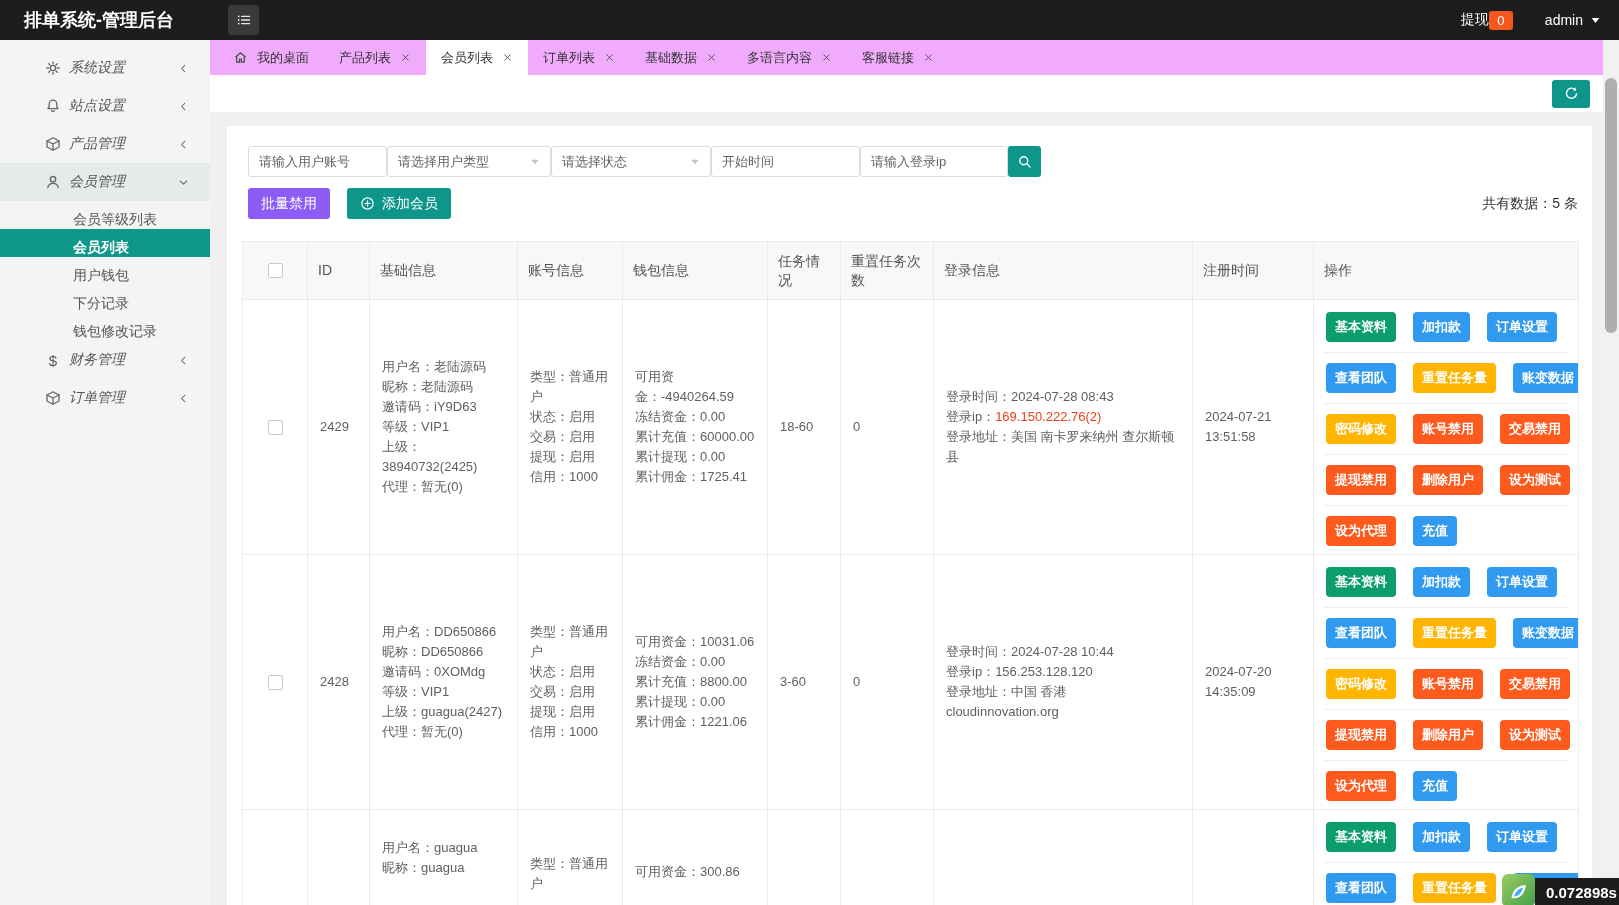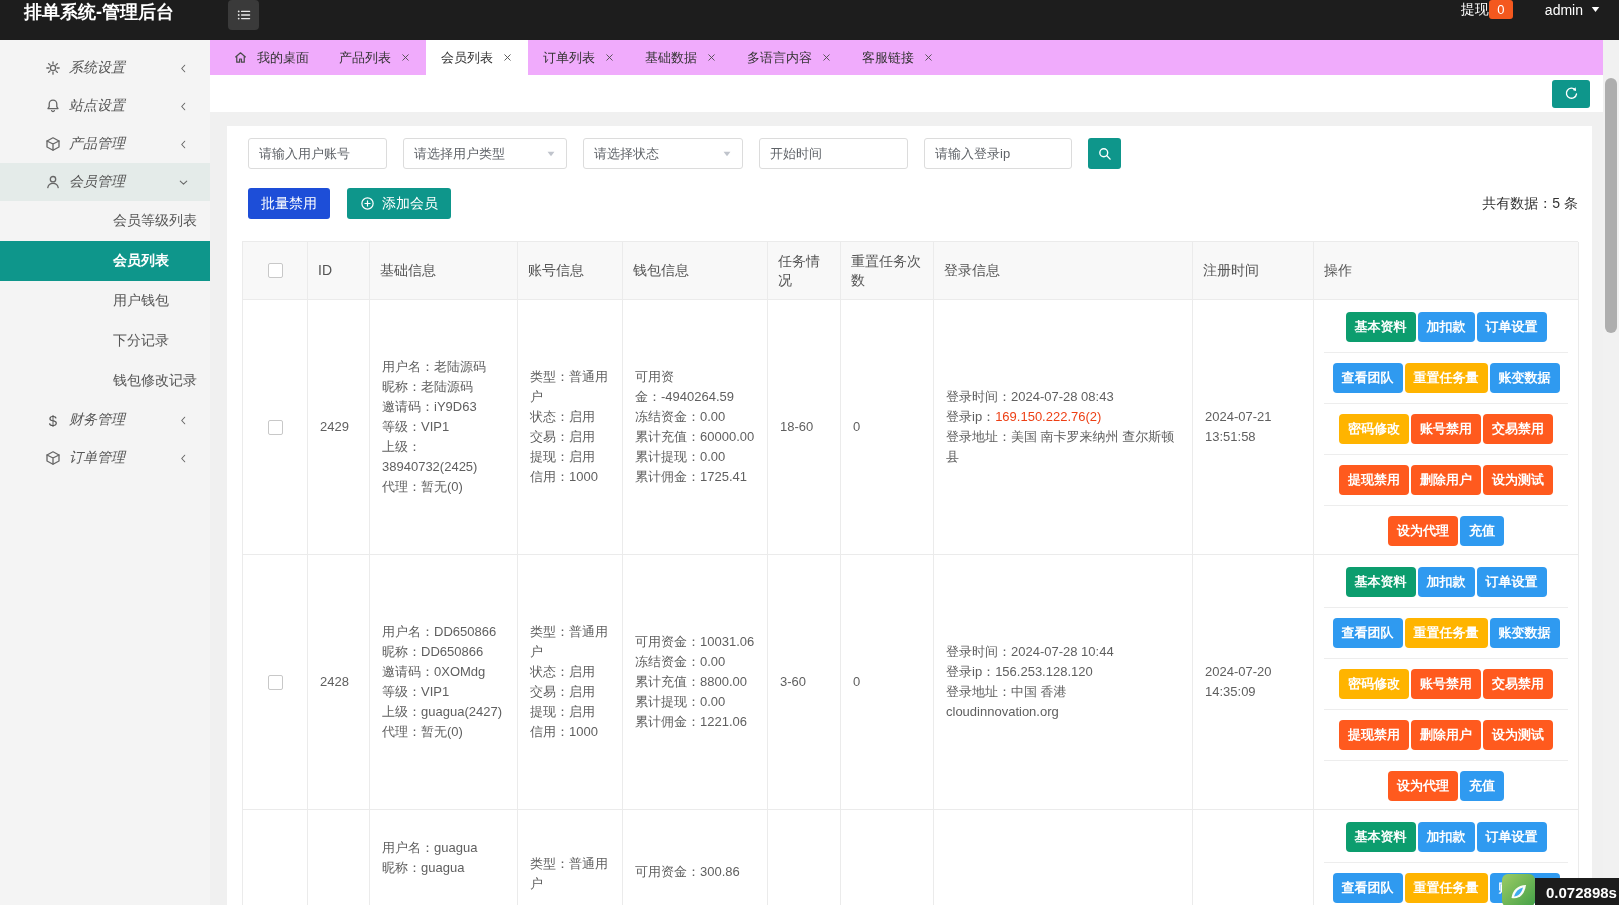--- a/index.html
+++ b/index.html
@@ -8,41 +8,41 @@
     position:relative; width:1619px; height:905px; overflow:hidden;
     background:#f0f0f0; font-family:"Liberation Sans","DejaVu Sans",sans-serif;
     font-size:13px; color:#5f5f5f;
   }
   .icn { width:16px; height:16px; stroke:currentColor; fill:none; stroke-width:1.3;
          stroke-linecap:round; stroke-linejoin:round; display:block; }
   .char-icn { width:16px; text-align:center; font-size:15px; display:inline-block; }
 
   
   .topbar { position:absolute; left:0; top:0; width:1619px; height:40px; background:#1d1d1d;
-            display:flex; align-items:flex-start; color:#fff; z-index:20; }
+            display:flex; align-items:center; color:#fff; z-index:20; }
   .brand { width:210px; padding-left:24px; font-size:18px; font-weight:bold; white-space:nowrap; }
   .menu-toggle { width:31px; height:30px; margin-left:18px; background:#3a3a3a; border-radius:4px;
                  display:flex; align-items:center; justify-content:center; cursor:pointer; color:#e8e8e8; }
   .topbar-right { margin-left:auto; display:flex; align-items:center; padding-right:18px; font-size:14px; }
   .withdraw { display:flex; align-items:center; cursor:pointer; }
   .wd-badge { min-width:24px; height:19px; padding:0 5px; border-radius:3px; color:#fff;
               display:flex; align-items:center; justify-content:center; font-size:13px; }
   .admin { display:flex; align-items:center; gap:7px; margin-left:32px; cursor:pointer; }
   .admin .icn { width:11px; height:11px; }
 
   
   .sidebar { position:absolute; left:0; top:40px; width:210px; height:865px; background:#f4f4f4; padding-top:9px; }
   .side-item { height:38px; display:flex; align-items:center; padding:0 20px 0 45px; color:#555;
                font-size:14px; cursor:pointer; }
   .side-item .icn { color:#666; flex:none; }
   .side-label { margin-left:8px;font-style:italic; }
   .chev { margin-left:auto; color:#8a8a8a; }
   .chev .icn { width:13px; height:13px; }
   .side-item.parent-active { background:#e4ebe9; }
-  .sub-item { height:40px; display:flex; align-items:center; padding-left:113px; font-size:14px;
+  .sub-item { height:28px; display:flex; align-items:flex-end; padding-left:73px; font-size:14px;
               color:#555; cursor:pointer; }
   .sub-item.active { background:#0E968B; color:#fff; font-weight:bold; }
 
   
   .tabbar { position:absolute; left:210px; top:40px; width:1393px; height:35px; background:#f0abfc;
             display:flex; align-items:stretch; padding-left:8px; }
   .tab { display:flex; align-items:center; gap:9px; padding:0 15px; font-size:13px; color:#333; cursor:pointer; }
   .tab.active { background:#fff; }
   .tab .icn { width:15px; height:15px; color:#4a4a4a; }
   .tab .close { color:#b9b9b9; }
@@ -52,21 +52,21 @@
   .refresh-btn { width:38px; height:28px; border-radius:3px; color:#fff; display:flex;
                  align-items:center; justify-content:center; cursor:pointer; }
   .refresh-btn .icn { width:15px; height:15px; stroke-width:1.5; }
 
   
   .scrollbar { position:absolute; right:0; top:40px; width:16px; height:865px; background:#f1f1f1; }
   .scroll-thumb { position:absolute; left:2px; width:12px; top:38px; height:255px; background:#aeaeae; border-radius:6px; }
 
   
   .panel { position:absolute; left:227px; top:126px; width:1365px; height:900px; background:#fff; }
-  .filters { position:absolute; left:21px; top:12px; display:flex; gap:16px; }
+  .filters { position:absolute; left:21px; top:20px; display:flex; }
   .f-input { height:31px; border:1px solid #dcdcdc; border-radius:3px; padding:0 10px; font-size:13px;
              color:#5f6368; background:#fff; font-family:inherit; outline:none; }
   .f-input::placeholder { color:#5f6368; opacity:1; }
   .f-select { height:31px; border:1px solid #dcdcdc; border-radius:3px; padding:0 10px; font-size:13px;
               color:#5f6368; background:#fff; display:flex; align-items:center; justify-content:space-between;
               cursor:pointer; }
   .f-select .icn { width:10px; height:10px; color:#c0c4cc; }
   .search-btn { width:33px; height:31px; border:none; border-radius:3px; color:#fff; display:flex;
                 align-items:center; justify-content:center; cursor:pointer; }
   .search-btn .icn { width:15px; height:15px; stroke-width:1.5; }
@@ -80,21 +80,21 @@
   .tbl { position:absolute; left:15px; top:115px; width:1336px; display:grid;
          grid-template-columns:65px 62px 148px 105px 145px 73px 93px 259px 121px 265px;
          border-top:1px solid #ebebeb; border-left:1px solid #ebebeb; }
   .cell { border-right:1px solid #ebebeb; border-bottom:1px solid #ebebeb; padding:12px;
           display:flex; flex-direction:column; justify-content:center; line-height:20px;
           font-size:13px; color:#5f5f5f; overflow:hidden; }
   .cell.h { background:#f8f8f8; height:58px; font-size:14px; color:#555; padding:0 10px; line-height:19px; }
   .cell.center { align-items:center; }
   .checkbox { width:15px; height:15px; border:1px solid #c8c8c8; border-radius:2px; background:#fff; cursor:pointer; }
   .c-ops { justify-content:flex-start; padding:2px 10px; }
-  .op-line { display:flex; gap:2px; align-items:center; padding:10px 2px; border-bottom:1px solid #ededed;justify-content:center; }
+  .op-line { display:flex; gap:17px; align-items:center; padding:10px 2px; border-bottom:1px solid #ededed; }
   .op-line.last { border-bottom:none; }
   .opbtn { height:30px; padding:0 9px; border:none; border-radius:4px; color:#fff; font-size:13px;
            font-weight:bold; display:flex; align-items:center; cursor:pointer; font-family:inherit; white-space:nowrap; }
   .row-partial.c-basic   { justify-content:flex-start; padding-top:28px; }
   .row-partial.c-account { justify-content:flex-start; padding-top:44px; }
   .row-partial.c-wallet  { justify-content:flex-start; padding-top:52px; }
 
   
   .debug { position:absolute; left:1502px; top:874px; display:flex; align-items:flex-start; z-index:30; }
   .debug-icon { width:33px; height:33px; border-radius:6px; background:linear-gradient(135deg,#9CCC65,#43A047);
@@ -304,21 +304,21 @@
       <input class="f-input" style="width: 148px;" placeholder="请输入登录ip">
       <button class="search-btn" id="search-btn" style="background: rgb(14, 150, 139);">
         <svg class="icn" viewBox="0 0 16 16">
           <circle cx="7.2" cy="7.2" r="4.2"></circle>
             <path d="M10.5 10.5 14 14"></path>
         </svg>
       </button>
     </div>
 
     <div class="actions-row">
-      <button class="act-btn" id="batch-disable-btn" style="background: #1d4ed8; justify-content: flex-end;">
+      <button class="act-btn" id="batch-disable-btn" style="background: #8b5cf6; justify-content: flex-end;">
         <span>批量禁用</span>
       </button>
       <button class="act-btn" id="add-member-btn" style="background: rgb(14, 150, 139);">
         <svg class="icn" viewBox="0 0 16 16">
           <circle cx="8" cy="8" r="6"></circle>
             <path d="M5.3 8h5.4M8 5.3v5.4"></path>
         </svg>
         <span>添加会员</span>
       </button>
     </div>

